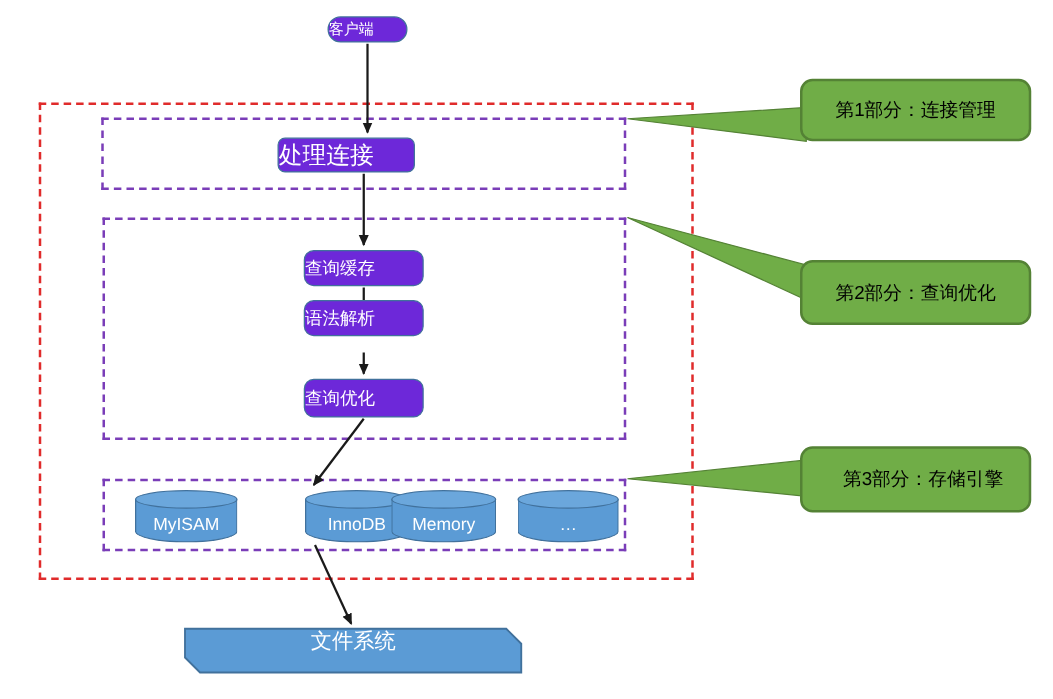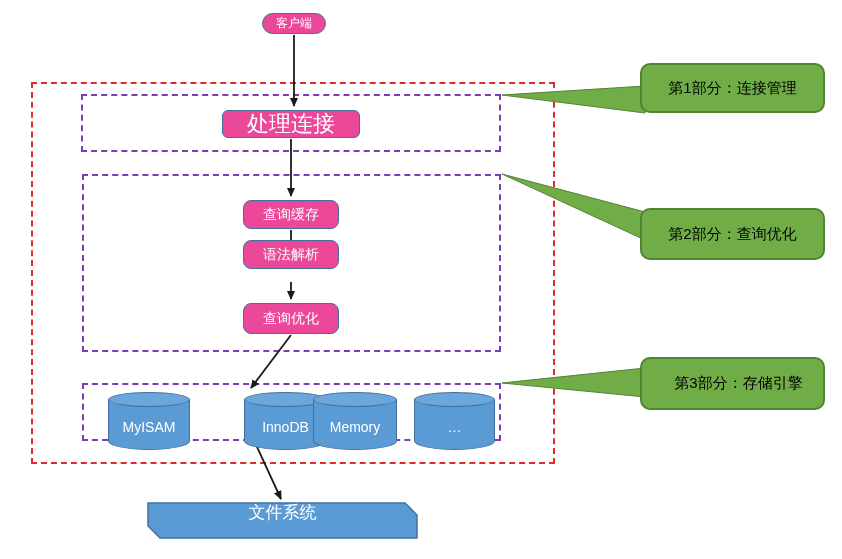--- a/index.html
+++ b/index.html
@@ -12,30 +12,30 @@
   .region.purple{border:2px dashed #7a3db8;}
   #region-server{left:31px;top:82px;width:524px;height:382px;}
   #region-part1{left:81px;top:94px;width:420px;height:58px;}
   #region-part2{left:82px;top:174px;width:419px;height:178px;}
   #region-part3{left:82px;top:383px;width:419px;height:58px;}
 
   
   #overlay{position:absolute;left:0;top:0;width:842px;height:559px;z-index:2;}
 
   
-  .node{position:absolute;z-index:3;background:#ec4899;border:1.5px solid #41719c;
-        color:#ffffff;display:flex;align-items:center;justify-content:center;text-align:center;}
+  .node{position:absolute;z-index:3;background:#6d28d9;border:1.5px solid #41719c;
+        color:#ffffff;display:flex;align-items:center;text-align:center;}
   #node-client{left:262px;top:13px;width:64px;height:21px;border-radius:11px;font-size:12px;}
-  #node-handle{left:222px;top:110px;width:138px;height:28px;border-radius:6px;font-size:22px;}
+  #node-handle{left:222px;top:110px;width:110px;height:28px;border-radius:6px;font-size:19px;}
   #node-qcache{left:243px;top:200px;width:96px;height:29px;border-radius:8px;font-size:14px;}
   #node-parser{left:243px;top:240px;width:96px;height:29px;border-radius:8px;font-size:14px;}
   #node-optimizer{left:243px;top:303px;width:96px;height:31px;border-radius:8px;font-size:14px;}
 
   
-  .cyl{position:absolute;top:392px;height:58px;z-index:3;}
+  .cyl{position:absolute;top:392px;height:42px;z-index:3;}
   .cyl .cyl-body{position:absolute;left:0;right:0;top:7px;bottom:0;background:#5b9bd5;
        border:1.5px solid #41719c;border-top:none;border-radius:0 0 50% 50%/0 0 9px 9px;}
   .cyl .cyl-top{position:absolute;left:0;right:0;top:0;height:15px;background:#6ba7dc;
        border:1.5px solid #41719c;border-radius:50%;}
   .cyl .cyl-label{position:absolute;left:0;right:0;top:12px;bottom:0;display:flex;
        align-items:center;justify-content:center;color:#fff;font-size:14px;}
   #cyl-myisam{left:108px;width:82px;}
   #cyl-innodb{left:212px;width:83px;margin-left:32px;}
   #cyl-memory{left:313px;width:84px;}
   #cyl-other{left:414px;width:81px;}

